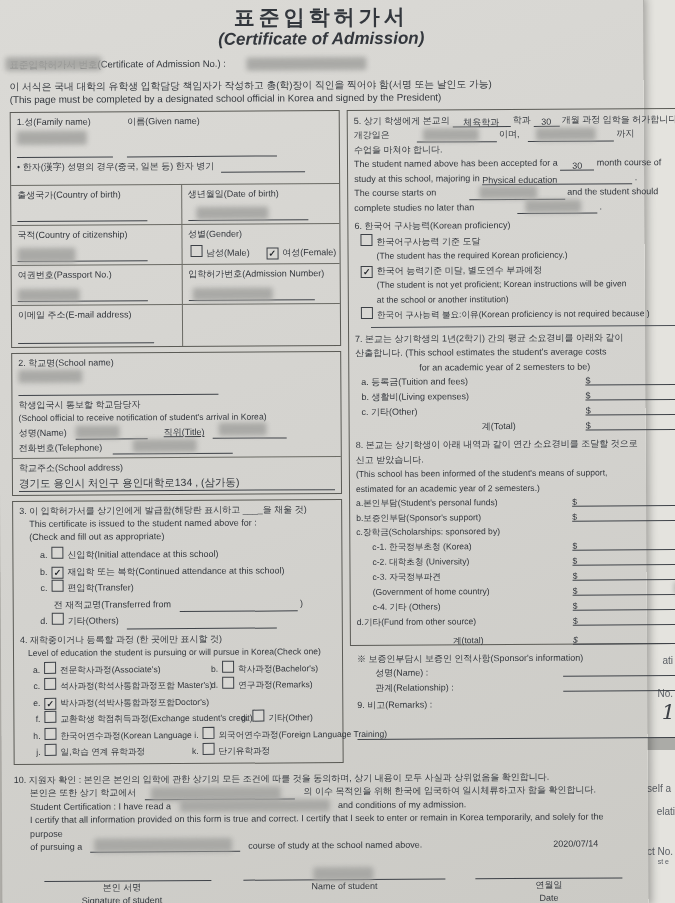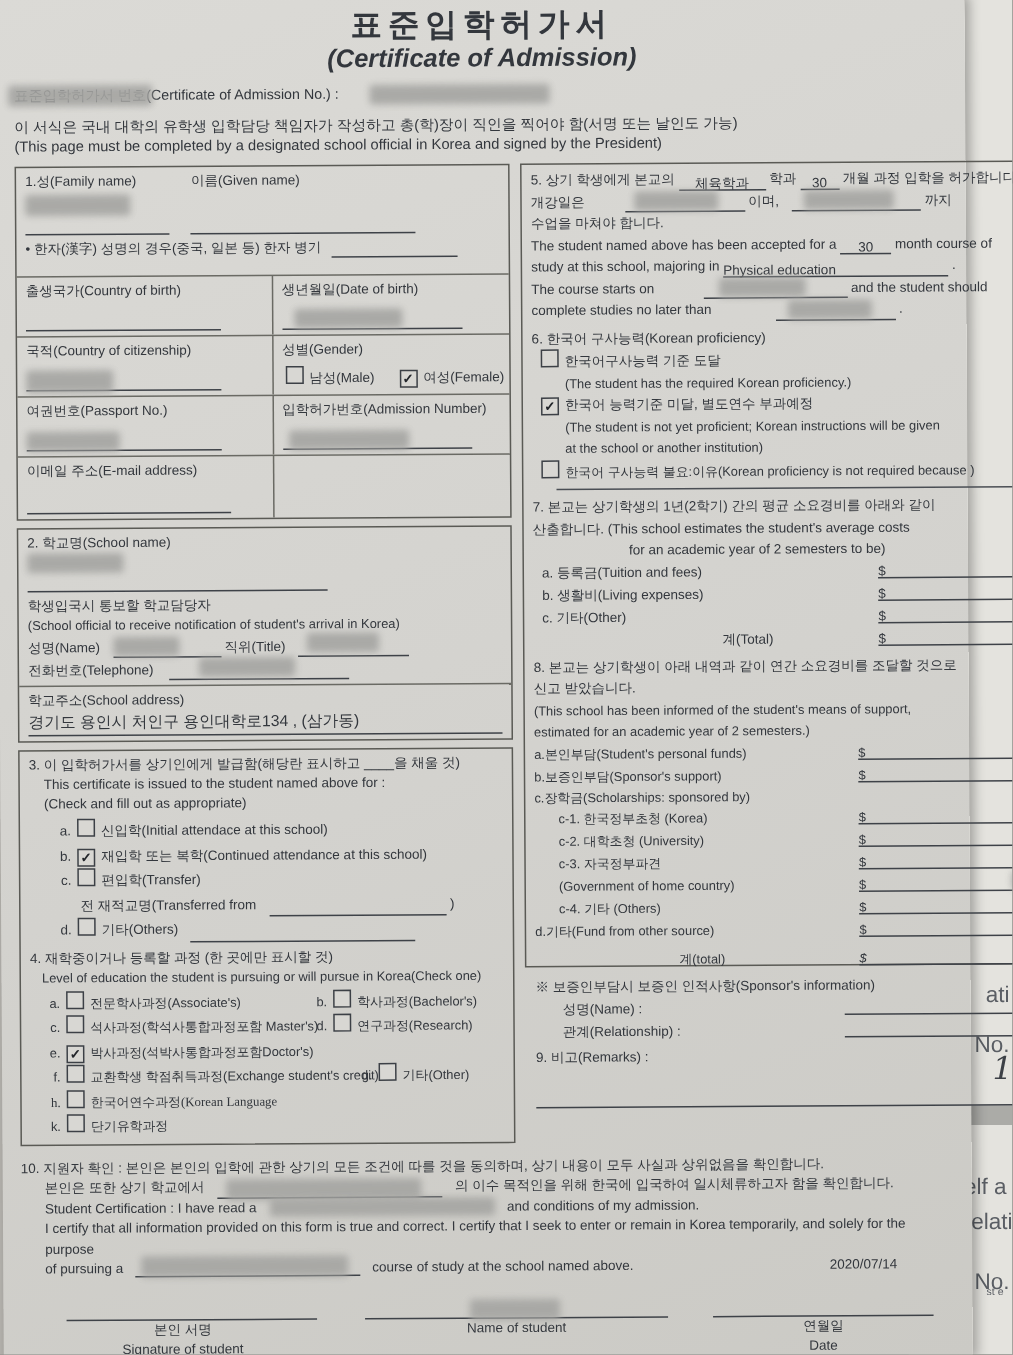--- a/index.html
+++ b/index.html
@@ -1,21 +1,21 @@
 <!DOCTYPE html>
 <html><head>
 <meta charset="utf-8">
 <style>
   html,body{margin:0;padding:0;background:#8f8d89;}
   .photo{position:relative;width:675px;height:903px;overflow:hidden;
          background:#b5b3ae;font-family:"Liberation Sans",sans-serif;color:#33373d;}
   
   .paper2{position:absolute;top:0;right:0;width:72px;height:100%;
           background:#e4e3de;clip-path:polygon(56% 0,100% 0,100% 100%,4% 100%);}
-  .frag{position:absolute;font-size:15px;color:#5a5e64;white-space:nowrap;}
+  .frag{position:absolute;font-size:10px;color:#5a5e64;white-space:nowrap;}
   .frag15{font-family:"DejaVu Serif",serif;font-style:italic;font-size:21px;color:#3c4046;}
   .grayband{position:absolute;right:0;width:40px;height:13px;background:#9c9c99;opacity:.8;}
   
   .doc{position:absolute;top:-2px;left:-3px;width:646px;height:908px;
        background:linear-gradient(160deg,#dbdad6 0%,#d3d2ce 55%,#cbcac5 100%);
        box-shadow:3px 2px 8px rgba(0,0,0,.3);padding:8px 10px 0 12px;box-sizing:border-box;
        transform:rotate(-0.35deg);transform-origin:30% 0;font-size:9px;line-height:13px;}
   .ttl{ text-align:center;font-size:21px;font-weight:bold;line-height:24px;letter-spacing:4px;}
   .ttl-en{text-align:center;font-size:17px;font-weight:bold;font-style:italic;line-height:20px;}
   .certline{margin-top:7px;position:relative;font-size:9.5px;}
@@ -137,21 +137,21 @@
         <div class="box">
           <div class="pad">
             <div>2. 학교명(School name)</div>
             <span class="redact" style="width:64px;height:13px;"></span>
             <div><span class="u" style="width:200px;"></span></div>
             <div style="margin-top:3px;">학생입국시 통보할 학교담당자</div>
             <div class="small">(School official to receive notification of student's arrival in Korea)</div>
             <div style="margin-top:2px;">
               <span>성명(Name)</span>
               <span class="u" style="width:72px;margin-left:6px;"><span class="redact" style="position:absolute;left:0;bottom:0;width:44px;"></span></span>
-              <span style="">직위(Title)</span>
+              <span style="margin-left:14px;text-decoration:underline;">직위(Title)</span>
               <span class="u" style="width:74px;margin-left:6px;"><span class="redact" style="position:absolute;left:6px;bottom:2px;width:48px;"></span></span>
             </div>
             <div style="margin-top:2px;">
               <span>전화번호(Telephone)</span>
               <span class="u" style="width:120px;margin-left:8px;"><span class="redact" style="position:absolute;left:20px;bottom:1px;width:64px;"></span></span>
             </div>
           </div>
           <div class="row">
             <div class="pad" style="width:100%;">
               <div>학교주소(School address)</div>
@@ -182,31 +182,33 @@
             <div style="margin-top:4px;">4. 재학중이거나 등록할 과정 (한 곳에만 표시할 것)</div>
             <div class="small" style="padding-left:8px;">Level of education the student is pursuing or will pursue in Korea(Check one)</div>
 
             <div class="small" style="padding-left:6px;line-height:16.5px;margin-top:2px;">
               <div style="display:flex;">
                 <span class="opt" style="width:178px;"><span class="key">a.</span><span class="cb"></span><span>전문학사과정(Associate's)</span></span>
                 <span class="opt"><span class="key">b.</span><span class="cb"></span><span>학사과정(Bachelor's)</span></span>
               </div>
               <div style="display:flex;">
                 <span class="opt" style="width:178px;"><span class="key">c.</span><span class="cb"></span><span>석사과정(학석사통합과정포함 Master's)</span></span>
-                <span class="opt"><span class="key">d.</span><span class="cb"></span><span>연구과정(Research)</span></span>
+                <span class="opt"><span class="key">d.</span><span class="cb"></span><span>연구과정(Remarks)</span></span>
               </div>
               <div class="opt"><span class="key">e.</span><span class="cb">✓</span><span>박사과정(석박사통합과정포함Doctor's)</span></div>
               <div style="display:flex;">
                 <span class="opt" style="width:208px;"><span class="key">f.</span><span class="cb"></span><span>교환학생 학점취득과정(Exchange student's credit)</span></span>
                 <span class="opt"><span class="key">g.</span><span class="cb"></span><span>기타(Other)</span></span>
               </div>
               <div style="display:flex;">
-                <span class="opt" style="width:158px;font-family:Liberation Serif, serif;"><span class="key">h.</span><span class="cb"></span><span>한국어연수과정(Korean Language</span></span>
-              </div>
-              <div style="display:flex;">
+                <span class="opt" style="width:158px;"><span class="key">h.</span><span class="cb"></span><span>한국어연수과정(Korean Language</span></span>
+                <span class="opt"><span class="key">i.</span><span class="cb"></span><span>외국어연수과정(Foreign Language Training)</span></span>
+              </div>
+              <div style="display:flex;">
+                <span class="opt" style="width:158px;"><span class="key">j.</span><span class="cb"></span><span>일,학습 연계 유학과정</span></span>
                 <span class="opt"><span class="key">k.</span><span class="cb"></span><span>단기유학과정</span></span>
               </div>
             </div>
           </div>
         </div>
       </div>
 
       <div class="colR">
         <div class="box pad" style="height:536px;box-sizing:border-box;">
 

